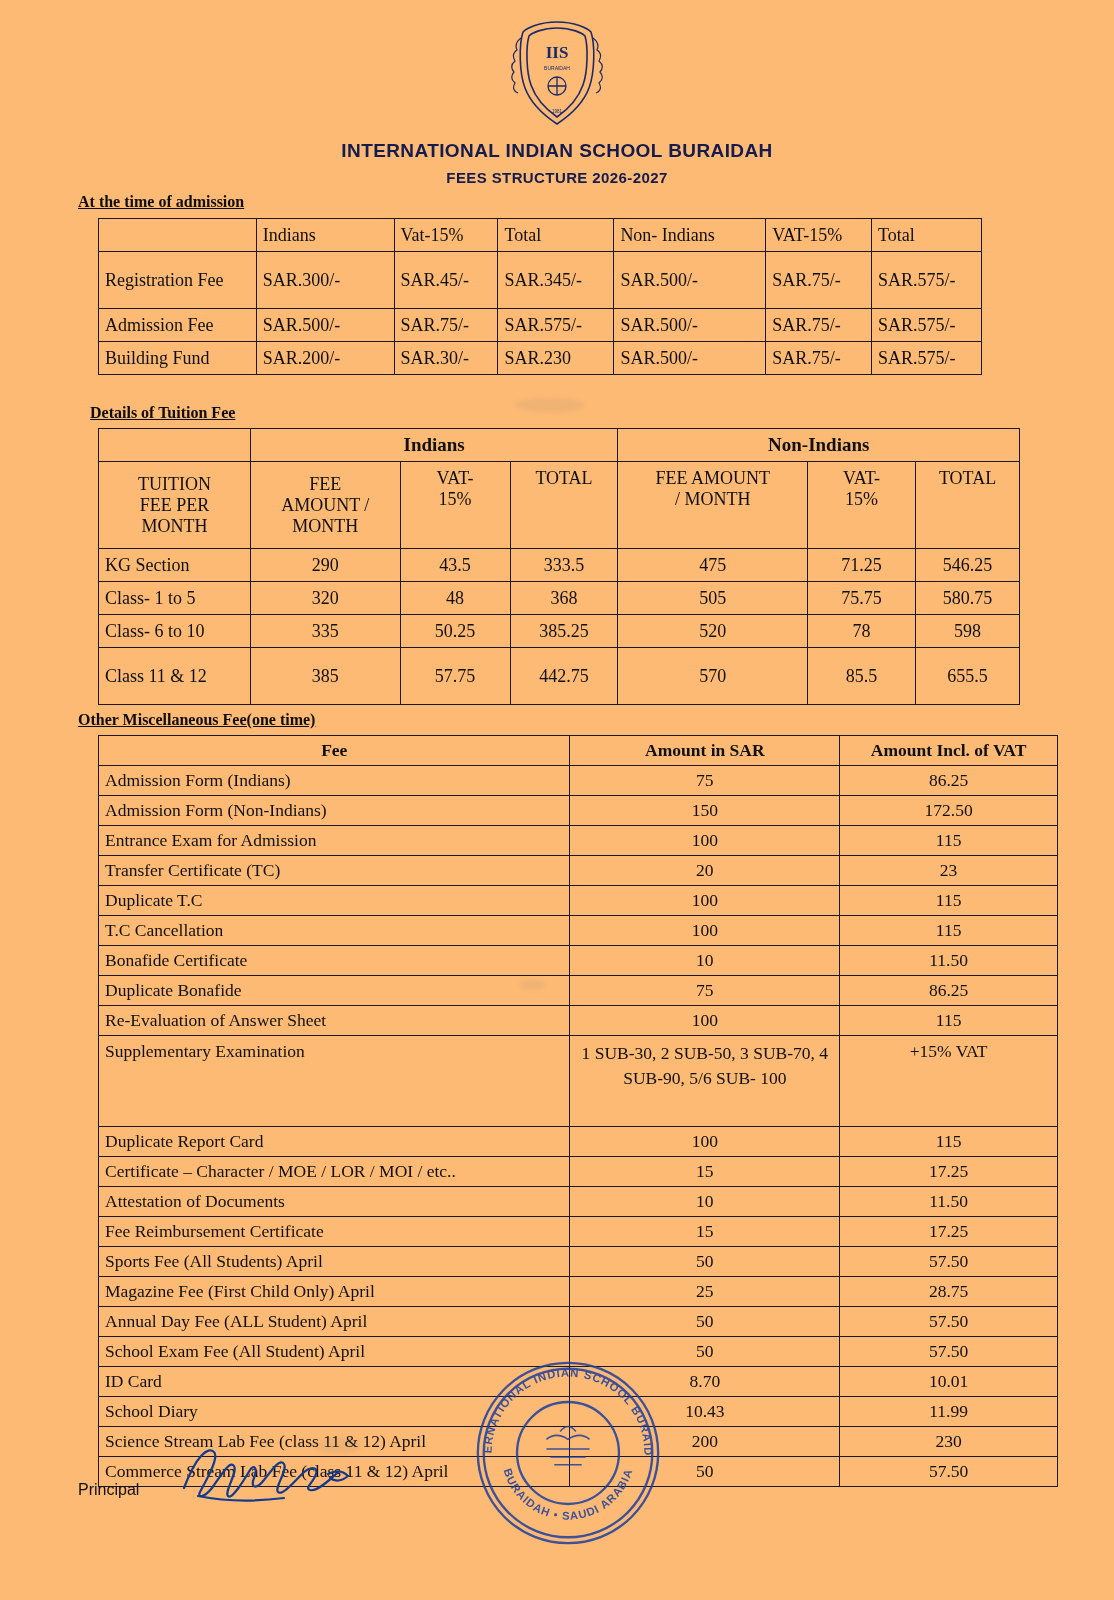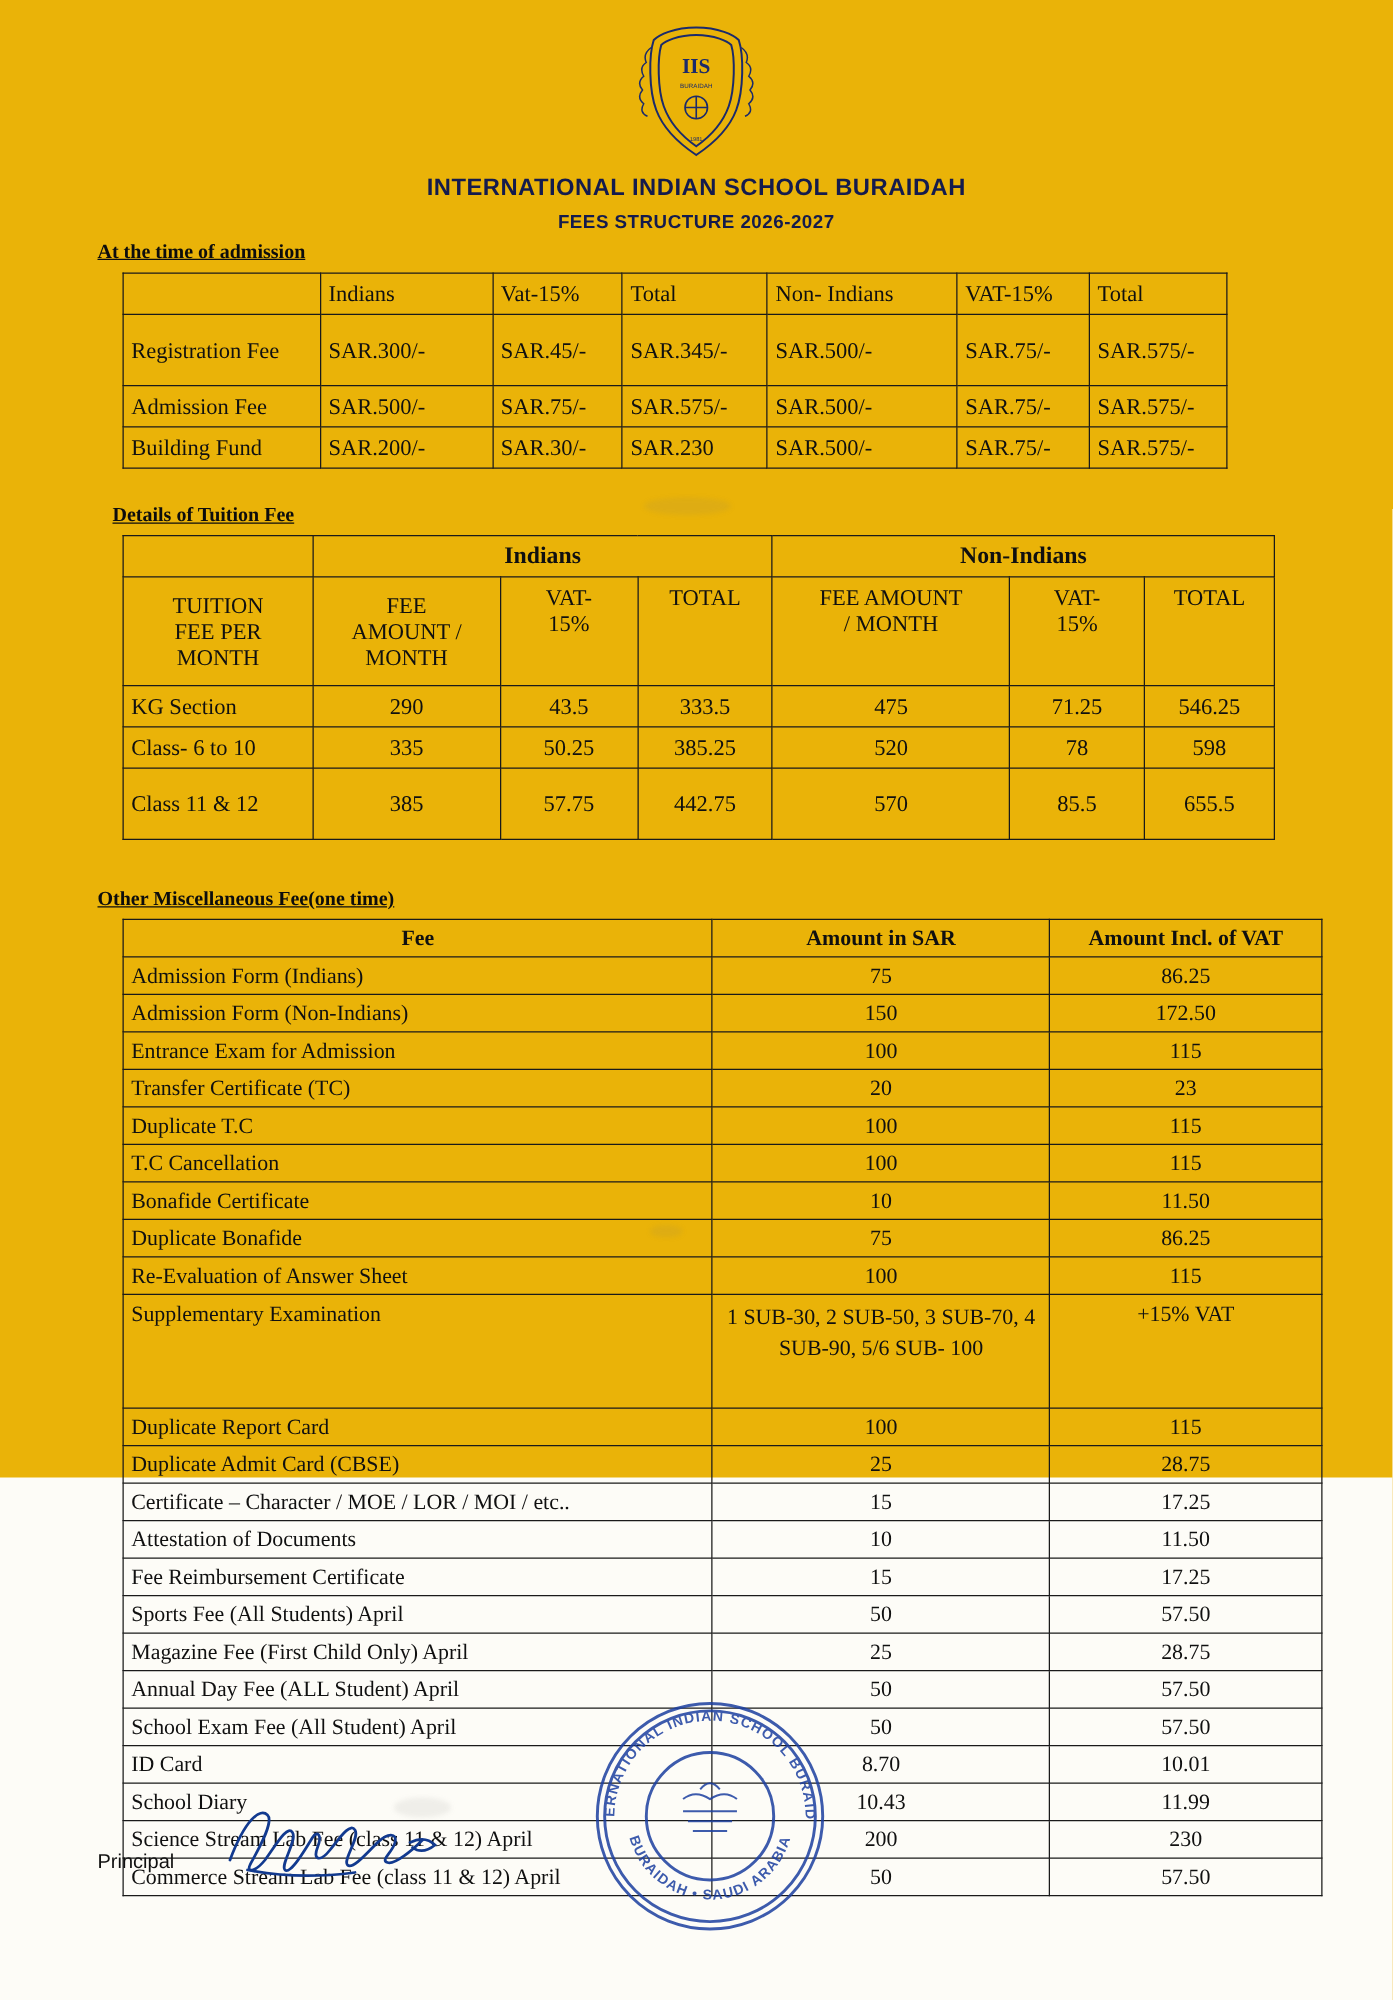--- a/index.html
+++ b/index.html
@@ -12,22 +12,22 @@
     height: 1600px;
     position: relative;
     font-family: "Liberation Serif", serif;
     color: #111;
     overflow: hidden;
   }
   .page {
     position: absolute;
     left: 0; top: 0;
     width: 1114px;
-    height: 1182px;
-    background: #eab308;
+    height: 1600px;
+    background: #fdba74;
   }
   
   .logo-wrap {
     position: absolute;
     left: 0; right: 0;
     top: 18px;
     display: flex;
     justify-content: center;
   }
   .crest {
@@ -261,20 +261,29 @@
       <tr>
         <td class="l">KG Section</td>
         <td class="c">290</td>
         <td class="c">43.5</td>
         <td class="c">333.5</td>
         <td class="c">475</td>
         <td class="c">71.25</td>
         <td class="c">546.25</td>
       </tr>
       <tr>
+        <td class="l">Class- 1 to 5</td>
+        <td class="c">320</td>
+        <td class="c">48</td>
+        <td class="c">368</td>
+        <td class="c">505</td>
+        <td class="c">75.75</td>
+        <td class="c">580.75</td>
+      </tr>
+      <tr>
         <td class="l">Class- 6 to 10</td>
         <td class="c">335</td>
         <td class="c">50.25</td>
         <td class="c">385.25</td>
         <td class="c">520</td>
         <td class="c">78</td>
         <td class="c">598</td>
       </tr>
       <tr>
         <td class="l" style="height:50px">Class 11 &amp; 12</td>
@@ -349,25 +358,20 @@
         </tr>
       <tr>
         <td class="l" style="height:82px; vertical-align:top; padding-top:5px;">Supplementary Examination</td>
         <td class="c" style="vertical-align:top; padding-top:5px; line-height:1.45;">1 SUB-30, 2 SUB-50, 3 SUB-70, 4 SUB-90, 5/6 SUB- 100</td>
         <td class="c" style="vertical-align:top; padding-top:5px;">+15% VAT</td>
       </tr>
       <tr>
           <td class="l">Duplicate Report Card</td>
           <td class="c">100</td>
           <td class="c">115</td>
-        </tr>
-      <tr>
-          <td class="l">Duplicate Admit Card (CBSE)</td>
-          <td class="c">25</td>
-          <td class="c">28.75</td>
         </tr>
       <tr>
           <td class="l">Certificate – Character / MOE / LOR / MOI / etc..</td>
           <td class="c">15</td>
           <td class="c">17.25</td>
         </tr>
       <tr>
           <td class="l">Attestation of Documents</td>
           <td class="c">10</td>
           <td class="c">11.50</td>

